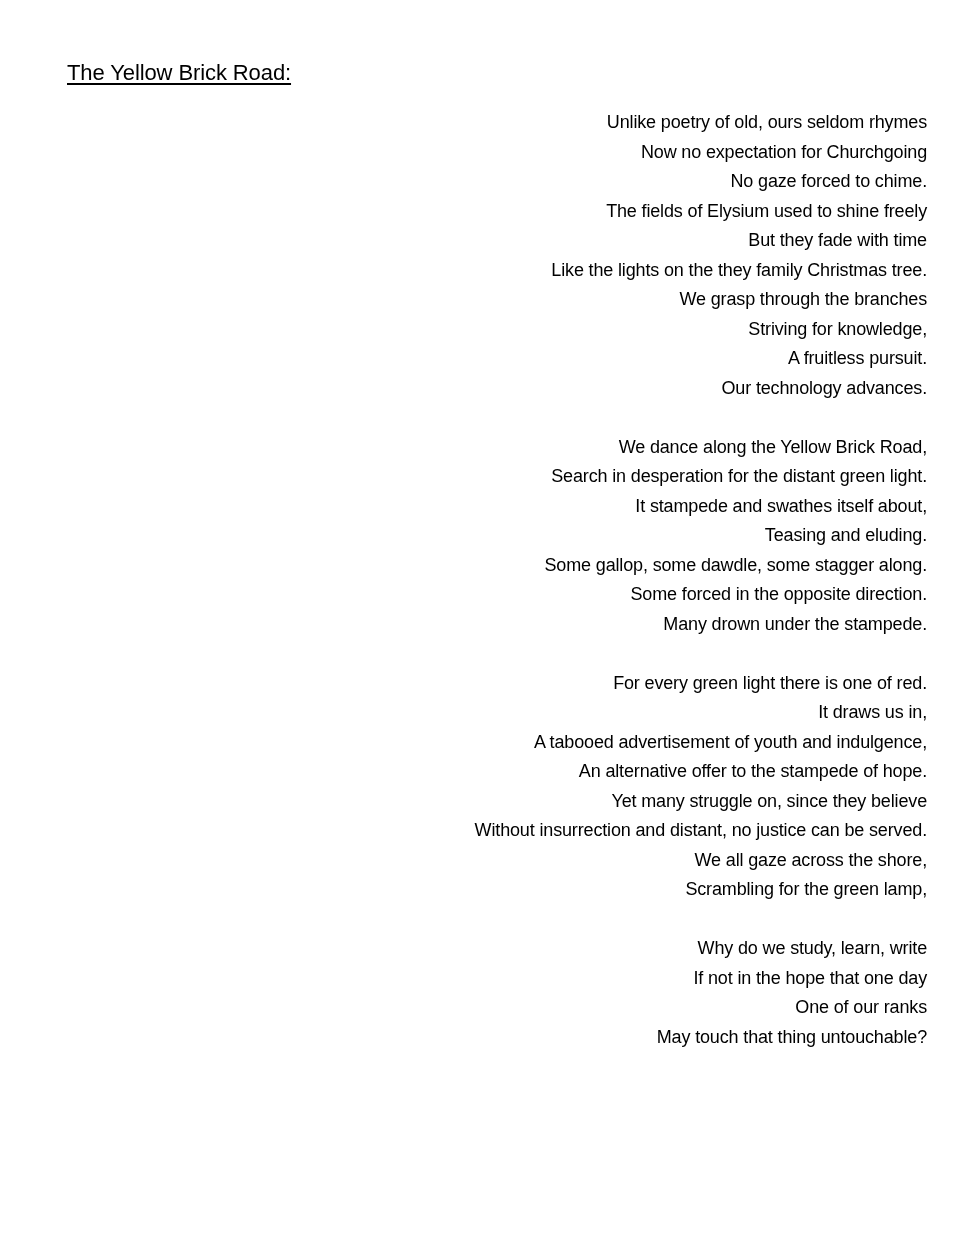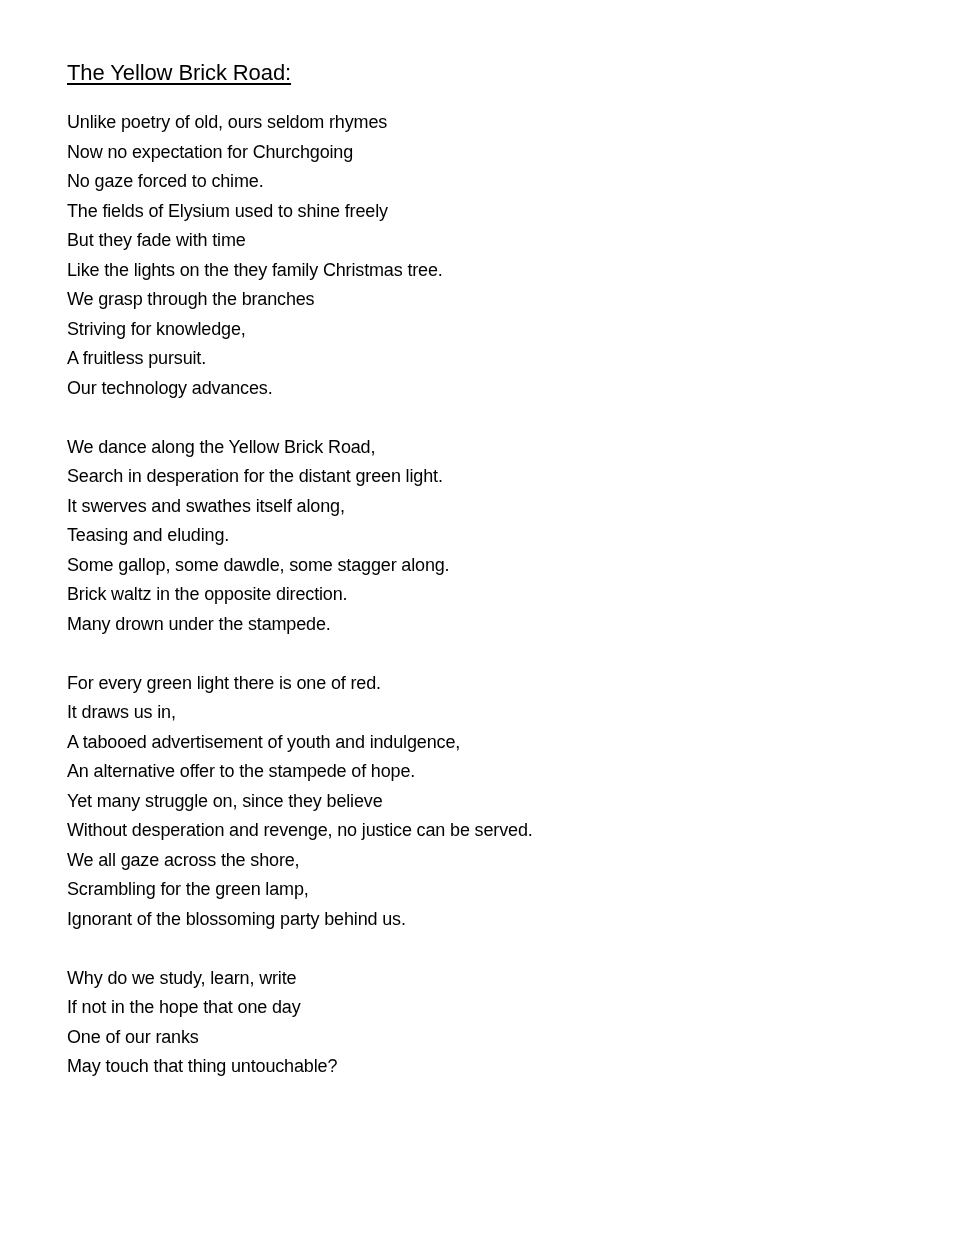--- a/index.html
+++ b/index.html
@@ -27,20 +27,21 @@
       line-height: 30px;
       text-decoration: underline;
       text-underline-offset: 3px;
       text-decoration-thickness: 1.5px;
       margin: 0 0 20px 0;
       font-weight: normal;
       letter-spacing: -0.1px;
     }
     .stanza {
       margin: 0 0 29.5px 0;
+      text-align: right;
     }
     .line {
       font-size: 18px;
       line-height: 29.5px;
       height: 29.5px;
       white-space: nowrap;
       letter-spacing: -0.15px;
     }
   </style>
 </head>
@@ -58,37 +59,36 @@
     <div class="line">Like the lights on the they family Christmas tree.</div>
     <div class="line">We grasp through the branches</div>
     <div class="line">Striving for knowledge,</div>
     <div class="line">A fruitless pursuit.</div>
     <div class="line">Our technology advances.</div>
   </div>
 
   <div class="stanza">
     <div class="line">We dance along the Yellow Brick Road,</div>
     <div class="line">Search in desperation for the distant green light.</div>
-    <div class="line">It swerves and swathes itself along,</div>
+    <div class="line">It stampede and swathes itself about,</div>
     <div class="line">Teasing and eluding.</div>
     <div class="line">Some gallop, some dawdle, some stagger along.</div>
-    <div class="line">Brick waltz in the opposite direction.</div>
+    <div class="line">Some forced in the opposite direction.</div>
     <div class="line">Many drown under the stampede.</div>
   </div>
 
   <div class="stanza">
     <div class="line">For every green light there is one of red.</div>
     <div class="line">It draws us in,</div>
     <div class="line">A tabooed advertisement of youth and indulgence,</div>
     <div class="line">An alternative offer to the stampede of hope.</div>
     <div class="line">Yet many struggle on, since they believe</div>
-    <div class="line">Without desperation and revenge, no justice can be served.</div>
+    <div class="line">Without insurrection and distant, no justice can be served.</div>
     <div class="line">We all gaze across the shore,</div>
     <div class="line">Scrambling for the green lamp,</div>
-    <div class="line">Ignorant of the blossoming party behind us.</div>
   </div>
 
   <div class="stanza">
     <div class="line">Why do we study, learn, write</div>
     <div class="line">If not in the hope that one day</div>
     <div class="line">One of our ranks</div>
     <div class="line">May touch that thing untouchable?</div>
   </div>
 </div>
 

